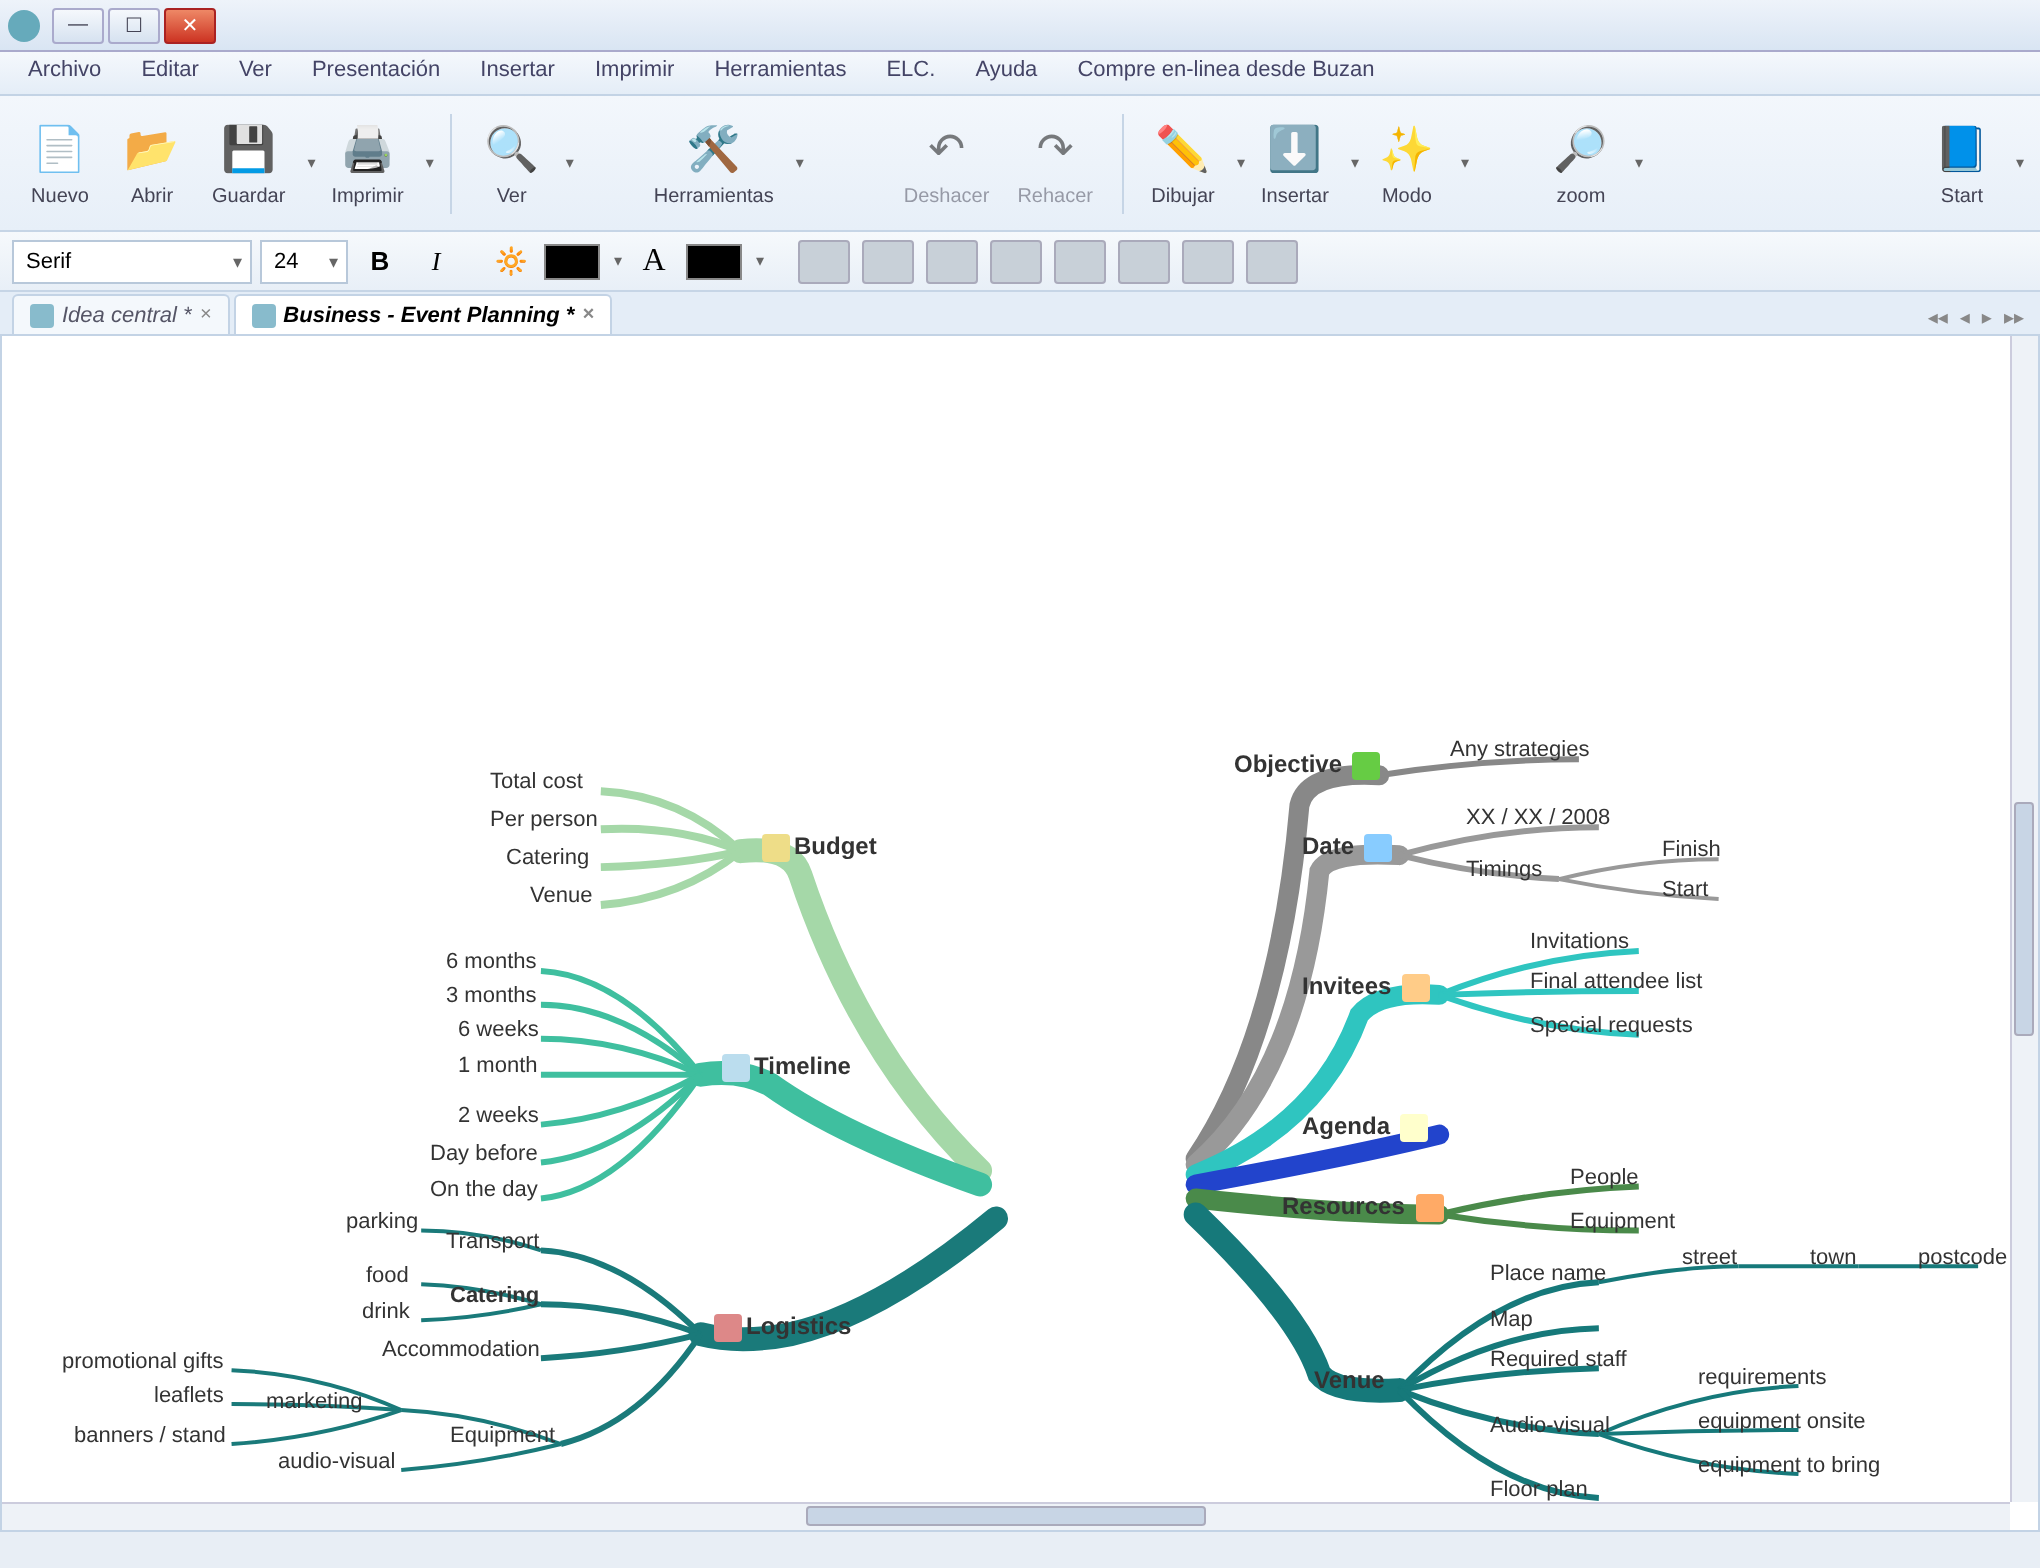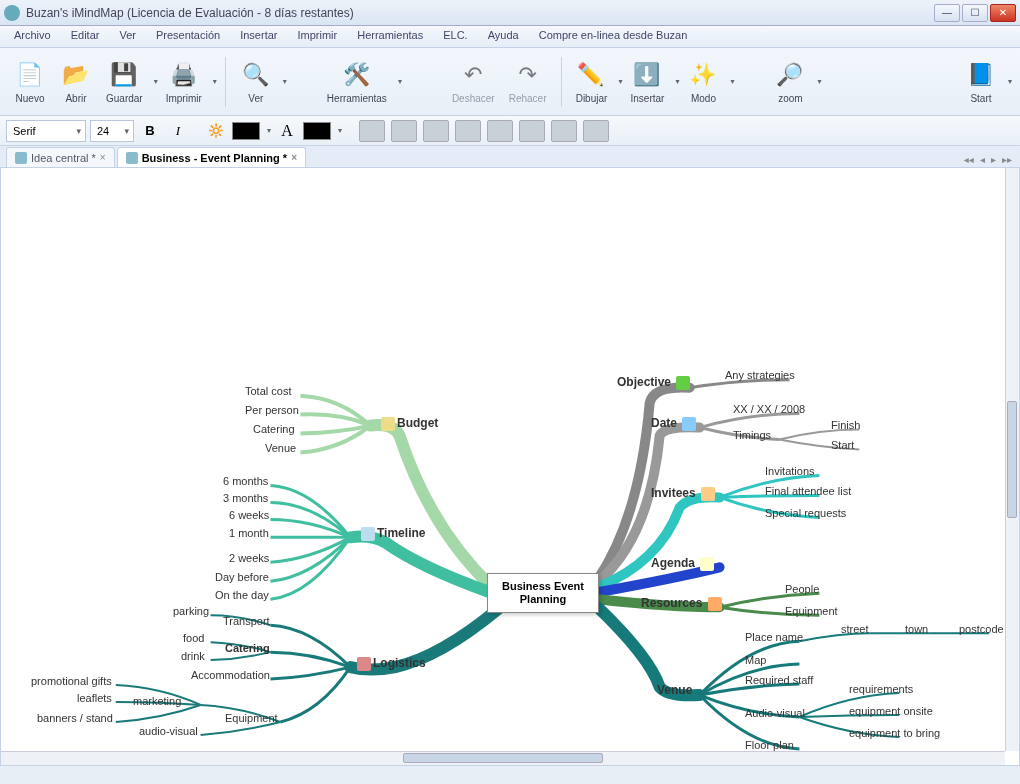--- a/index.html
+++ b/index.html
@@ -29,21 +29,21 @@
 
 .fmtbar { height:30px; background:linear-gradient(#f6f9fc,#e8eff7); border-bottom:1px solid #c6d5e6; display:flex; align-items:center; padding:2px 6px; gap:4px; }
 .fmt-combo { height:22px; border:1px solid #b8c8da; background:#fff; padding:0 18px 0 6px; font-size:11px; display:flex; align-items:center; position:relative; cursor:pointer; }
 .fmt-combo::after { content:'▾'; position:absolute; right:4px; font-size:9px; color:#666; }
 .fmt-btn { width:24px; height:22px; border:1px solid transparent; display:flex; align-items:center; justify-content:center; cursor:pointer; font-size:13px; border-radius:2px; }
 .fmt-swatch { width:28px; height:18px; border:1px solid #888; cursor:pointer; }
 .fmt-disabled { width:26px; height:22px; background:#c8d0d8; border:1px solid #aab; border-radius:2px; margin:0 1px; }
 
 
 .doctabs { height:22px; background:#e4edf7; border-bottom:1px solid #c3d3e5; display:flex; align-items:flex-end; padding:0 6px; gap:2px; }
-.doctab { height:20px; background:#f4f8fc; border:1px solid #c3d3e5; border-bottom:none; border-radius:3px 3px 0 0; padding:2px 8px; display:flex; align-items:center; gap:4px; font-size:11px; color:#556; cursor:pointer; }
+.doctab { height:20px; background:#f4f8fc; border:1px solid #c3d3e5; border-bottom:none; border-radius:3px 3px 0 0; padding:2px 8px; display:flex; align-items:center; gap:4px; font-size:11px; color:#556; cursor:pointer;font-style:italic; }
 .doctab.active { background:#fff; font-weight:bold; color:#000;margin-top:32px; }
 .doctab .tab-ico { width:12px; height:12px; background:#8bc; border-radius:2px; }
 .doctab .tab-x { font-size:10px; color:#888; cursor:pointer; }
 .tab-nav { margin-left:auto; display:flex; gap:2px; color:#888; font-size:10px; }
 .tab-nav span { cursor:pointer; padding:2px; }
 
 
 .canvas-wrap { position:relative; width:1020px; height:598px; background:#fff; border:1px solid #c3d3e5; border-top:none; }
 .canvas { position:absolute; inset:0; overflow:hidden; }
 .hscroll { position:absolute; bottom:0; left:0; right:14px; height:14px; background:#eef2f7; border-top:1px solid #ccd; display:flex; align-items:center; }
@@ -59,21 +59,20 @@
 .node.b { font-weight:bold; font-size:12px; }
 .node-ico { display:inline-block; width:14px; height:14px; vertical-align:middle; margin:0 2px; border-radius:2px; }
 
 svg.branches { position:absolute; inset:0; width:100%; height:100%; pointer-events:none; }
 </style>
 </head>
 <body>
 
 <div class="titlebar">
   <div class="app-icon"></div>
-  <div class="titlebar-title">Buzan's iMindMap (Licencia de Evaluación -   8 días restantes)</div>
   <div class="win-btns">
     <div class="win-btn">—</div>
     <div class="win-btn">☐</div>
     <div class="win-btn close">✕</div>
   </div>
 </div>
 
 <div class="menubar">
   <div class="menu-item">Archivo</div>
   <div class="menu-item">Editar</div>
@@ -151,21 +150,21 @@
     <span class="rib-drop">▾</span>
   <div class="rib-flex"></div>
   <div class="rib-btn">
       <div class="rib-ico">📘</div>
       <div class="rib-lbl">Start</div>
     </div>
     <span class="rib-drop">▾</span>
 </div>
 
 <div class="fmtbar">
-  <div class="fmt-combo" style="width:80px">Serif</div>
+  <div class="fmt-combo" style="width:120px">Serif</div>
   <div class="fmt-combo" style="width:44px">24</div>
   <div class="fmt-btn" style="font-weight:bold">B</div>
   <div class="fmt-btn" style="font-style:italic;font-family:serif">I</div>
   <div style="width:6px"></div>
   <div class="fmt-btn">🔆</div>
   <div class="fmt-swatch" style="background:#000"></div>
     <span class="rib-drop">▾</span>
   <div class="fmt-btn" style="font-family:serif;font-size:16px">A</div>
   <div class="fmt-swatch" style="background:#000"></div>
     <span class="rib-drop">▾</span>
@@ -253,21 +252,20 @@
         <path d="M930 466 Q960 466 990 466" stroke="#16797a" stroke-width="2" fill="none"></path>
       <path d="M700 528 Q750 498 800 497" stroke="#16797a" stroke-width="3" fill="none"></path>
       <path d="M700 528 Q750 518 800 517" stroke="#16797a" stroke-width="3" fill="none"></path>
       <path d="M700 528 Q750 548 800 550" stroke="#16797a" stroke-width="3" fill="none"></path>
         <path d="M800 550 Q850 528 900 526" stroke="#16797a" stroke-width="2" fill="none"></path>
         <path d="M800 550 Q850 548 900 548" stroke="#16797a" stroke-width="2" fill="none"></path>
         <path d="M800 550 Q850 568 900 570" stroke="#16797a" stroke-width="2" fill="none"></path>
       <path d="M700 528 Q750 580 800 582" stroke="#16797a" stroke-width="3" fill="none"></path>
     </svg>
 
-    <div class="central">Business Event Planning</div>
 
     <div class="node b" style="left:378px;top:248px"><span class="node-ico" style="background:#eedd88"></span><span>Budget</span></div>
     <div class="node" style="left:244px;top:217px">Total cost</div>
     <div class="node" style="left:244px;top:236px">Per person</div>
     <div class="node" style="left:252px;top:255px">Catering</div>
     <div class="node" style="left:264px;top:274px">Venue</div>
 
     <div class="node b" style="left:358px;top:358px"><span class="node-ico" style="background:#bde"></span><span>Timeline</span></div>
     <div class="node" style="left:222px;top:307px">6 months</div>
     <div class="node" style="left:222px;top:324px">3 months</div>

